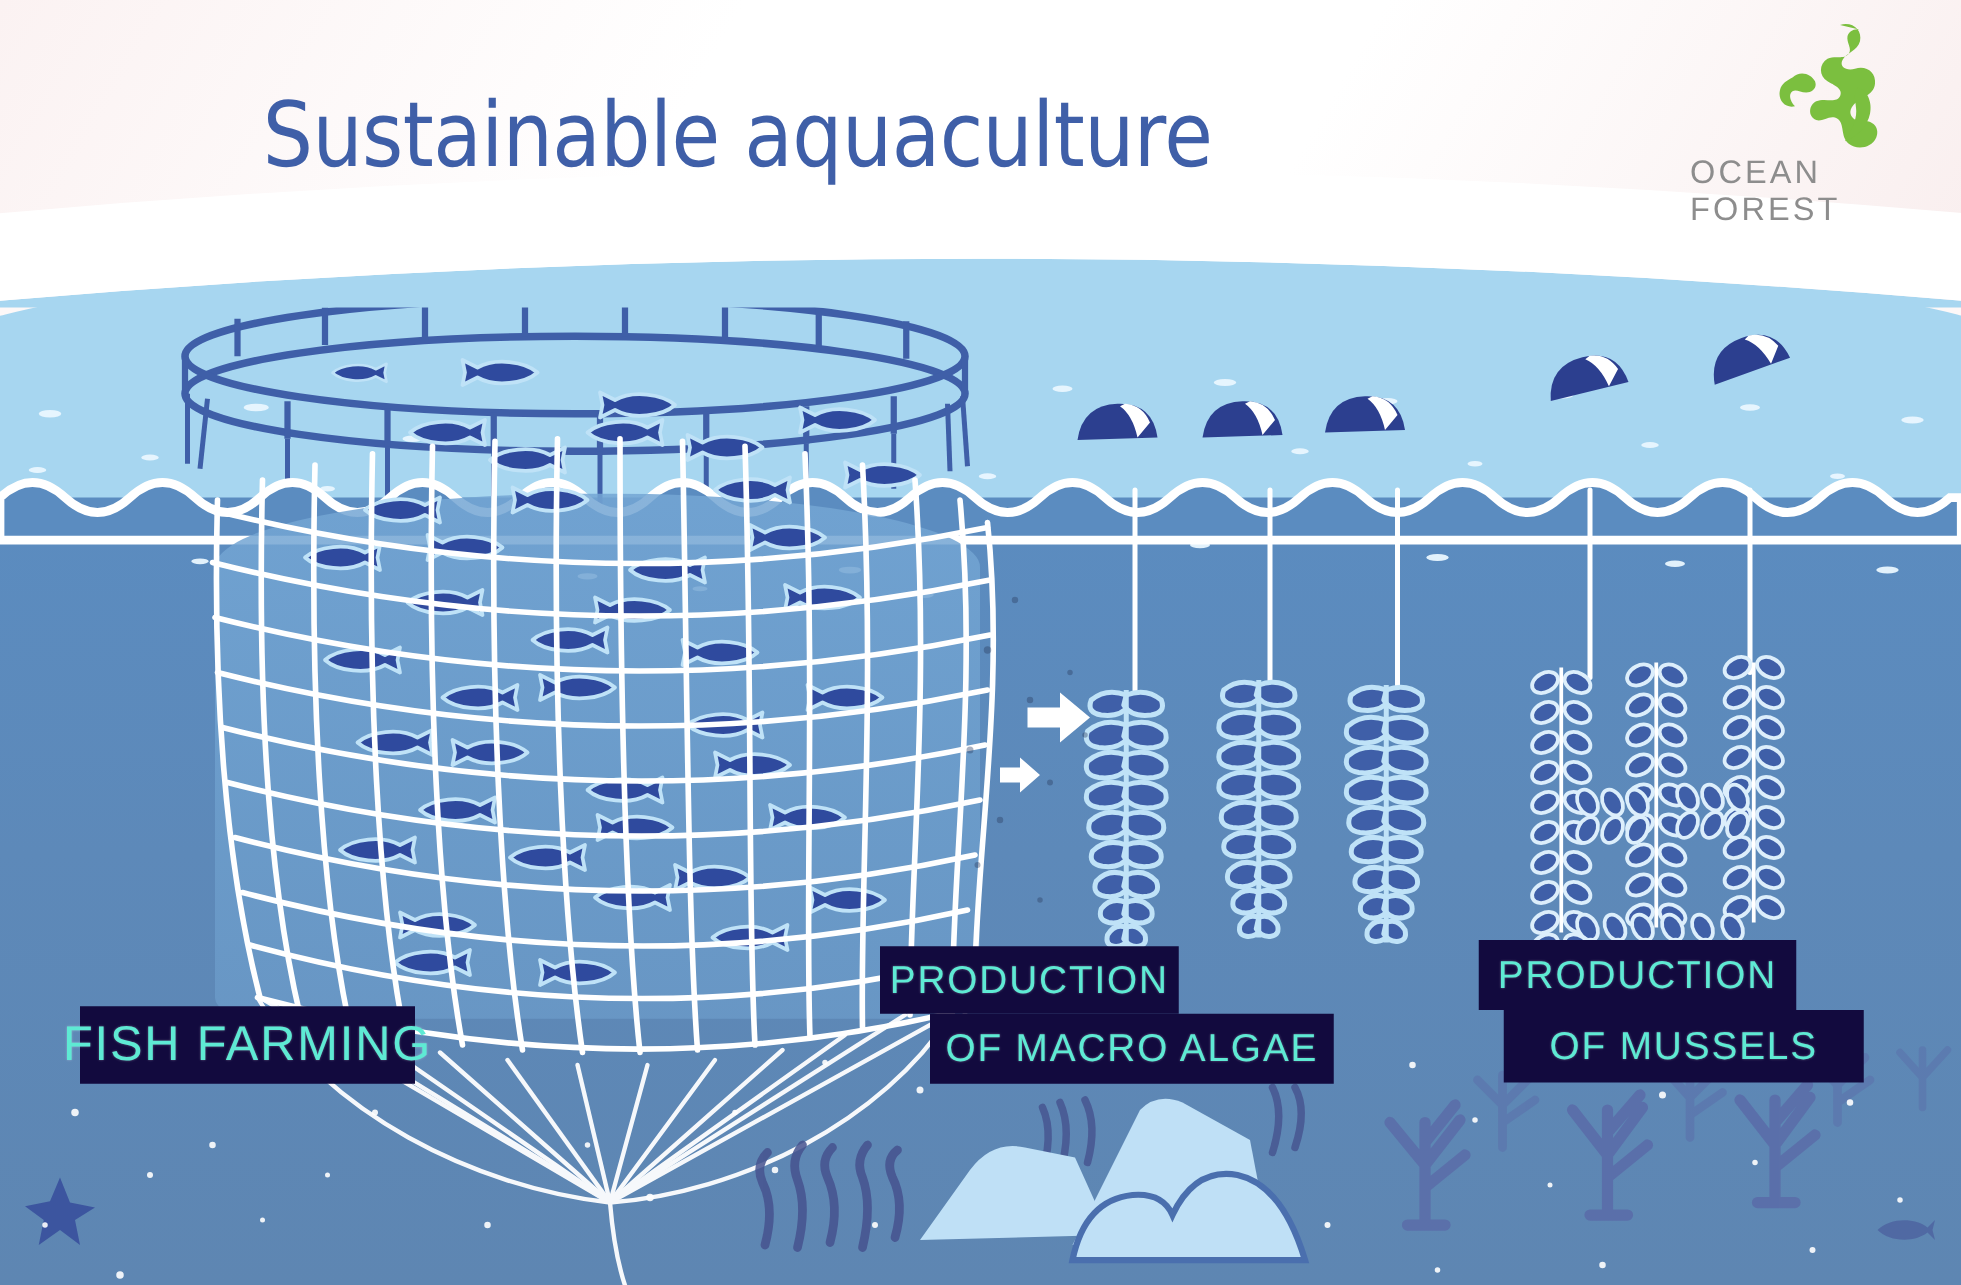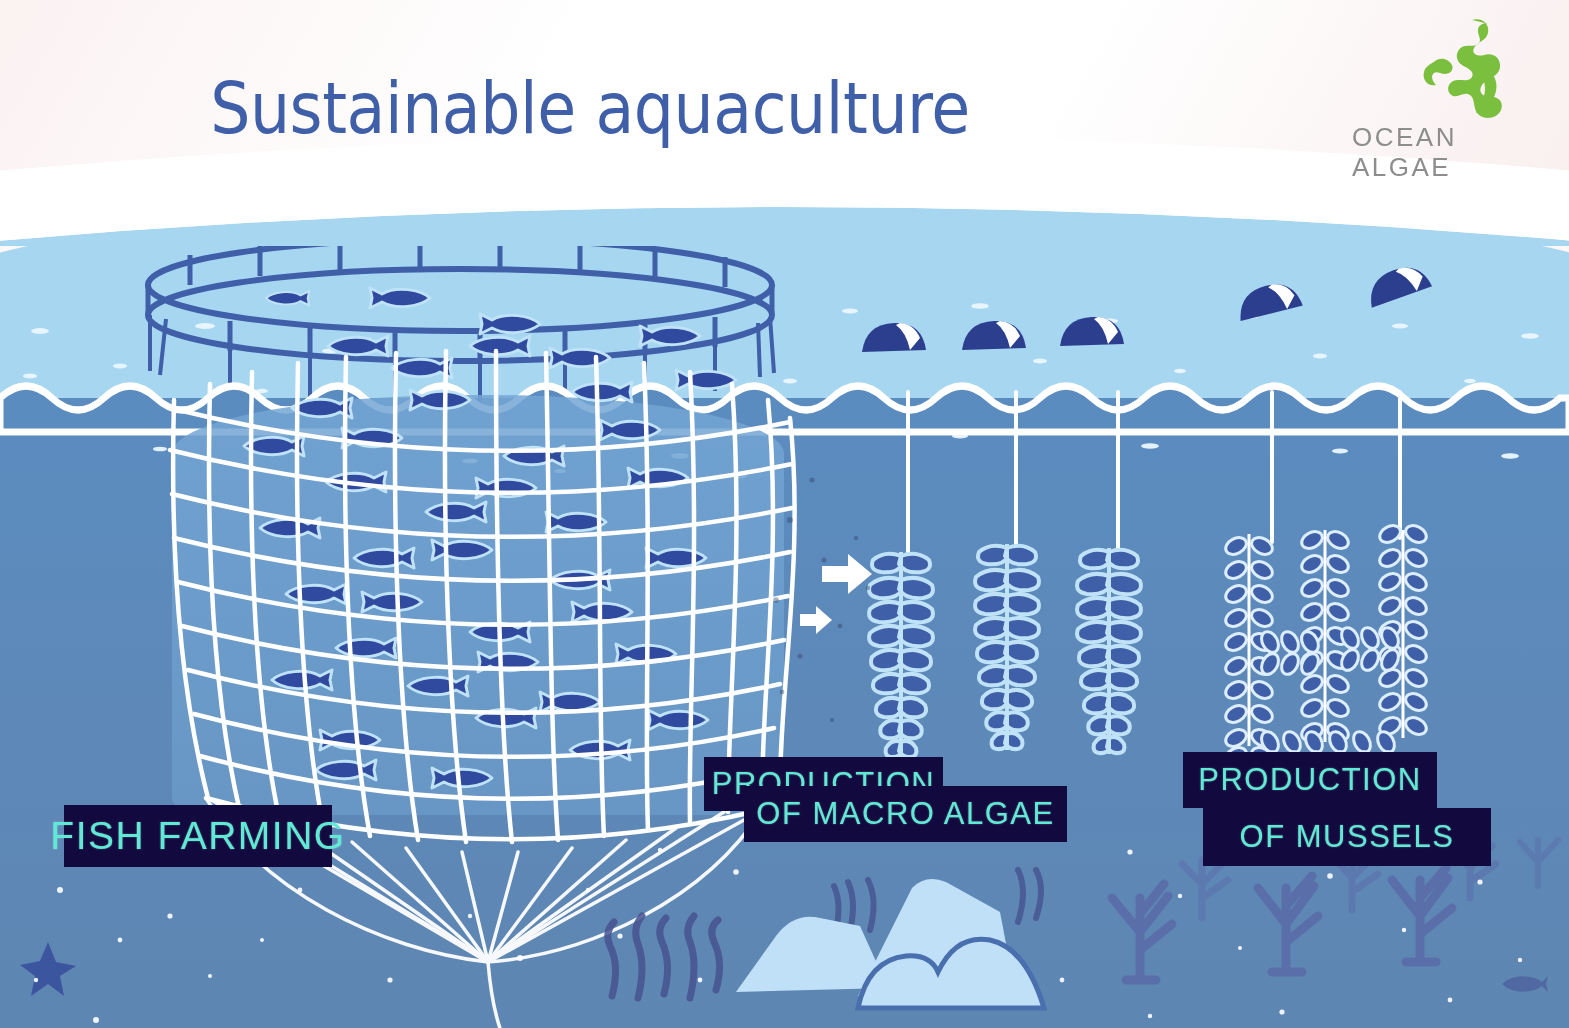--- a/index.html
+++ b/index.html
@@ -32,21 +32,21 @@
     background:linear-gradient(180deg,#74a6d4 0%,#6d9ecc 60%,#6a99c7 100%);
     border-radius:48% 48% 6% 6%/14% 14% 4% 4%;opacity:.85;}
 
   
   .label-box{position:absolute;background:#120a3e;color:#5eead4;
     font-family:"Liberation Sans",sans-serif;font-weight:400;letter-spacing:1.5px;
     display:flex;align-items:center;justify-content:center;white-space:nowrap;
     text-shadow:0 0 2px rgba(255,255,255,.35);}
   .lbl-fish{left:64px;top:805px;width:268px;height:62px;font-size:39px;text-align:right;}
   .lbl-algae1{left:704px;top:757px;width:239px;height:54px;font-size:31px;}
-  .lbl-algae2{left:744px;top:786px;width:323px;height:56px;font-size:31px;}
+  .lbl-algae2{left:744px;top:811px;width:323px;height:56px;font-size:31px;}
   .lbl-mus1{left:1183px;top:752px;width:254px;height:56px;font-size:31px;}
   .lbl-mus2{left:1203px;top:808px;width:288px;height:58px;font-size:31px;text-align:right;}
 
   
   .rocks{position:absolute;left:700px;top:860px;width:420px;height:168px;}
   .corals{position:absolute;left:1090px;top:840px;width:479px;height:188px;}
   .grass{position:absolute;left:600px;top:890px;width:130px;height:110px;}
   .starfish{position:absolute;left:18px;top:940px;width:60px;height:58px;}
 
   svg{display:block;overflow:visible;}
@@ -551,17 +551,17 @@
                  c-7 -6 -3 -16 -9 -20 c-6 -4 -12 3 -17 1 c-7 -3 -6 -12 0 -15 c7 -3 16 2 19 -4
                  c3 -6 -5 -9 -10 -12 c-7 -4 -7 -14 0 -18 c6 -3 13 1 17 -4 c3 -4 -2 -9 -1 -14
                  c1 -4 6 -7 11 -5 z"></path>
         <path d="M20 44 c6 -6 15 -3 18 3 c2 5 -2 9 -7 9 c-5 0 -8 -3 -11 -1 c-4 3 -1 9 2 12
                  c-8 2 -14 -5 -12 -13 c1 -5 6 -8 10 -10 z"></path>
         <path d="M72 52 c8 2 12 12 10 21 c-2 10 -10 18 -20 22 c5 -9 9 -16 9 -24 c0 -7 -3 -13 1 -19 z"></path>
       </g>
     </svg>
     <div class="logo-text">
       <div>OCEAN</div>
-      <div>ALGAE</div>
+      <div>FOREST</div>
     </div>
   </div>
 
 </div>
 
 </body></html>

